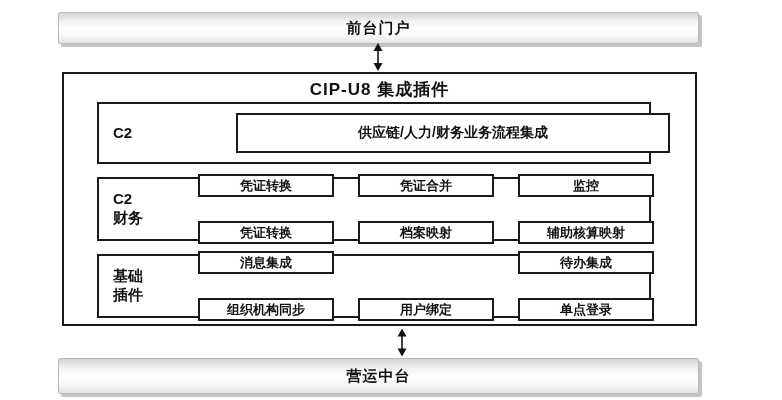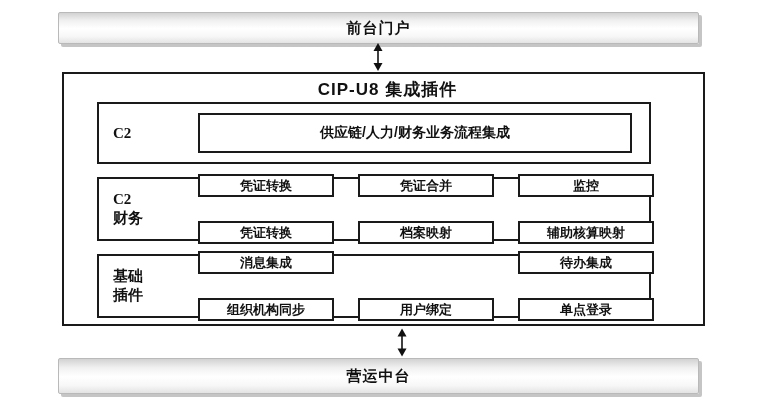--- a/index.html
+++ b/index.html
@@ -15,44 +15,44 @@
     background:linear-gradient(180deg,#d2d2d2 0%,#f1f1f1 26%,#ffffff 52%,#f7f7f7 78%,#e3e3e3 100%);
     box-shadow:3px 3px 0 rgba(150,150,150,.55);
     display:flex;align-items:center;justify-content:center;
     font-size:15px;font-weight:600;letter-spacing:1px;
   }
   .bar.top{top:12px;}
   .bar.bottom{top:358px;height:34px;}
   
   .main-box{
     position:absolute;left:62px;top:72px;width:631px;height:250px;
-    border:2px solid #1a1a1a;background:#ffffff;padding-left:8px;
+    border:2px solid #1a1a1a;background:#ffffff;
   }
   .main-title{
     text-align:center;font-size:17px;font-weight:bold;
     margin-top:4px;letter-spacing:1px;
   }
   
   .row{
     position:absolute;left:33px;width:554px;
     border:2px solid #1a1a1a;background:#ffffff;
     display:flex;align-items:center;box-sizing:border-box;
   }
   .row1{top:28px;height:62px;}
   .row2{top:103px;height:64px;}
   .row3{top:180px;height:64px;}
   .row-label{
     width:99px;padding-left:14px;box-sizing:border-box;
     font-size:15px;font-weight:bold;line-height:1.25;flex:0 0 auto;
   }
-  .row-label span{display:block;font-family:Liberation Serif, serif;}
+  .row-label span{display:block;}
   .wide-box{
     width:434px;height:40px;border:2px solid #1a1a1a;box-sizing:border-box;
     display:flex;align-items:center;justify-content:center;
-    font-size:14px;font-weight:bold;background:#fff;flex:0 0 auto;
+    font-size:14px;font-weight:bold;background:#fff;flex:0 0 auto;margin-left:38px;
   }
   .grid{
     display:grid;grid-template-columns:repeat(3,136px);
     column-gap:12px;row-gap:6px;flex:0 0 auto;gap:24px;
   }
   .small-box{
     height:23px;border:2px solid #1a1a1a;box-sizing:border-box;
     display:flex;align-items:center;justify-content:center;
     font-size:13px;font-weight:bold;background:#fff;white-space:nowrap;
   }

